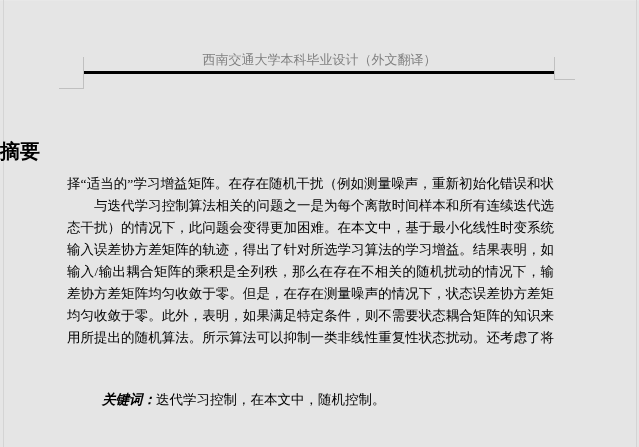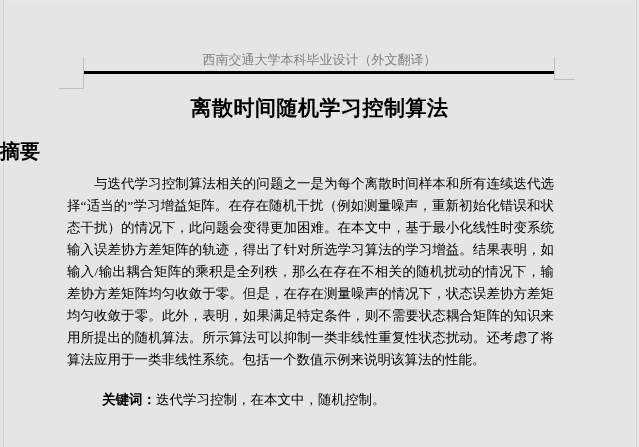--- a/index.html
+++ b/index.html
@@ -73,53 +73,51 @@
 
   .keywords-line {
     position: absolute;
     left: 67px; top: 389px;
     width: 487px;
     padding-left: 35px;
     box-sizing: border-box;
     font-size: 13.5px; line-height: 22px;
     color: #000000;
   }
-  .keywords-label { font-weight: bold; }
+  .keywords-label { font-weight: bold; font-style: italic; }
 </style>
 </head>
 <body>
 
 <div class="page">
 
   <div class="page-edge edge-top"></div>
   <div class="page-edge edge-left"></div>
   <div class="page-edge edge-right"></div>
 
   <div class="doc-header">西南交通大学本科毕业设计（外文翻译）</div>
 
   <div class="header-rule"></div>
 
   <div class="crop-mark crop-left-v"></div>
   <div class="crop-mark crop-left-h"></div>
   <div class="crop-mark crop-right-v"></div>
   <div class="crop-mark crop-right-h"></div>
 
-  <div class="doc-title">离散时间随机学习控制算法</div>
 
   <div class="abstract-heading">摘要</div>
 
   <div class="abstract-body">
+    <div class="abstract-line">择“适当的”学习增益矩阵。在存在随机干扰（例如测量噪声，重新初始化错误和状</div>
     <div class="abstract-line first">与迭代学习控制算法相关的问题之一是为每个离散时间样本和所有连续迭代选</div>
-    <div class="abstract-line">择“适当的”学习增益矩阵。在存在随机干扰（例如测量噪声，重新初始化错误和状</div>
     <div class="abstract-line">态干扰）的情况下，此问题会变得更加困难。在本文中，基于最小化线性时变系统的</div>
     <div class="abstract-line">输入误差协方差矩阵的轨迹，得出了针对所选学习算法的学习增益。结果表明，如果</div>
     <div class="abstract-line">输入/输出耦合矩阵的乘积是全列秩，那么在存在不相关的随机扰动的情况下，输入误</div>
     <div class="abstract-line">差协方差矩阵均匀收敛于零。但是，在存在测量噪声的情况下，状态误差协方差矩阵</div>
     <div class="abstract-line">均匀收敛于零。此外，表明，如果满足特定条件，则不需要状态耦合矩阵的知识来应</div>
     <div class="abstract-line">用所提出的随机算法。所示算法可以抑制一类非线性重复性状态扰动。还考虑了将该</div>
-    <div class="abstract-line last">算法应用于一类非线性系统。包括一个数值示例来说明该算法的性能。</div>
   </div>
 
   <div class="keywords-line">
     <span class="keywords-label">关键词：</span><span>迭代学习控制，在本文中，随机控制。</span>
   </div>
 
 </div>
 
 </body></html>

